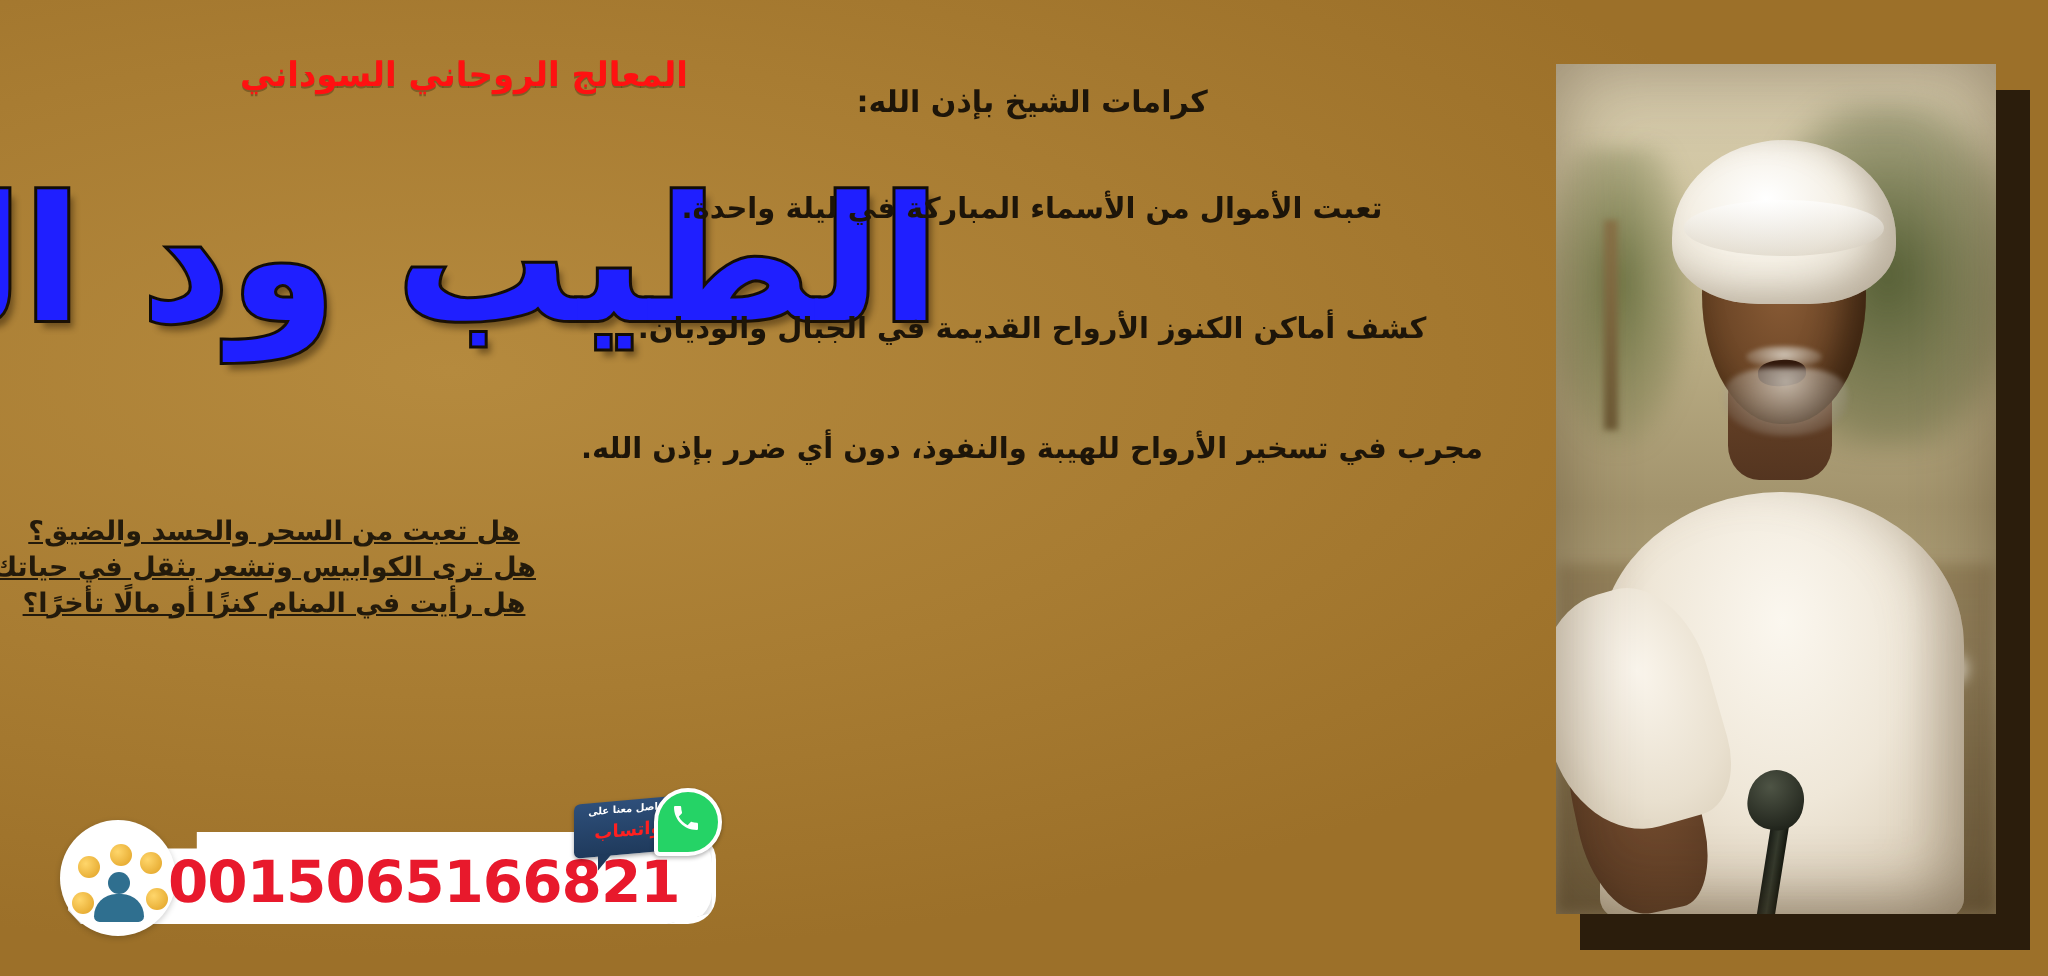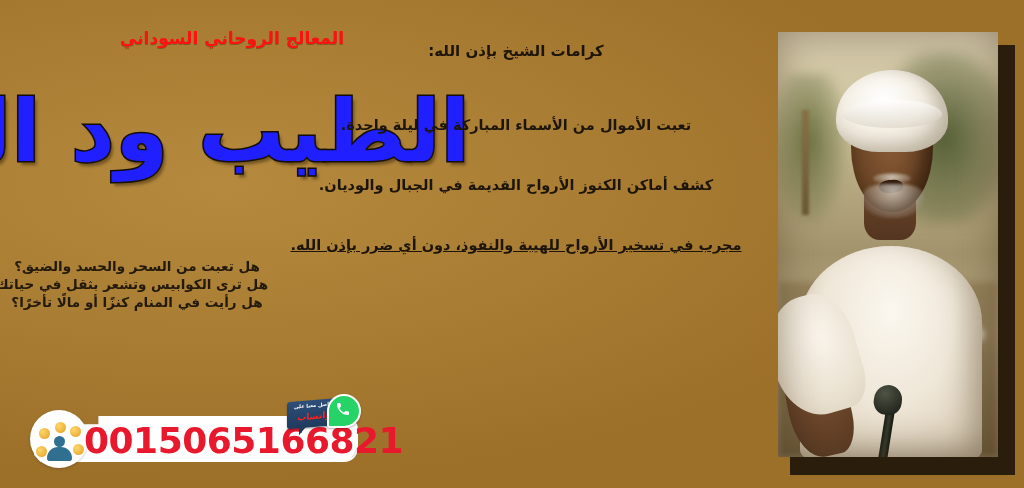--- a/index.html
+++ b/index.html
@@ -49,41 +49,41 @@
   .questions{
     position:absolute;
     left:6px;top:258px;width:262px;
     direction:rtl;
     text-align:center;
     color:#231a0b;
     font-size:13.5px;
     font-weight:bold;
     line-height:1.32;
   }
-  .questions div{white-space:nowrap;}
+  .questions div{white-space:nowrap;text-decoration:underline;}
 
   
   .services{
     position:absolute;
     right:258px;top:42px;width:500px;
     direction:rtl;
     text-align:center;
     color:#1d1509;
   }
   .svc-title{
     font-size:15px;font-weight:bold;
-    margin-bottom:57px;
+    margin-bottom:37px;
     white-space:nowrap;
   }
   .svc-item{
     font-size:14.5px;font-weight:bold;
     margin-bottom:44px;
     white-space:nowrap;
   }
-  .svc-item:last-child{margin-bottom:0;text-decoration:underline;}
+  .svc-item:last-child{margin-bottom:0;}
 
   
   .photo-shadow{
     position:absolute;left:790px;top:45px;width:225px;height:430px;
     background:#2b1d0c;
   }
   .photo-frame{
     position:absolute;left:778px;top:32px;width:220px;height:425px;
     overflow:hidden;background:#cdbfa4;
   }
@@ -208,21 +208,21 @@
   .phone-badge{
     position:absolute;left:14px;top:6px;width:58px;height:58px;
     background:#ffffff;border-radius:50%;
     box-shadow:0 1px 3px rgba(0,0,0,.2);
   }
   .phone-number{
     position:absolute;left:68px;top:20px;width:245px;height:34px;
     color:#e8192c;
     font-family:"DejaVu Sans","Liberation Sans",sans-serif;
     font-weight:bold;
-    font-size:36px;
+    font-size:29px;
     letter-spacing:-0.5px;
     line-height:34px;
     text-align:center;
     direction:ltr;
   }
   
   .icon-people{position:absolute;left:14px;top:6px;width:58px;height:58px;}
   .ip-head{position:absolute;left:24px;top:26px;width:11px;height:11px;border-radius:50%;background:#2f6f8f;}
   .ip-body{position:absolute;left:17px;top:37px;width:25px;height:14px;border-radius:12px 12px 3px 3px;background:#2f6f8f;}
   .coin{position:absolute;width:11px;height:11px;border-radius:50%;

